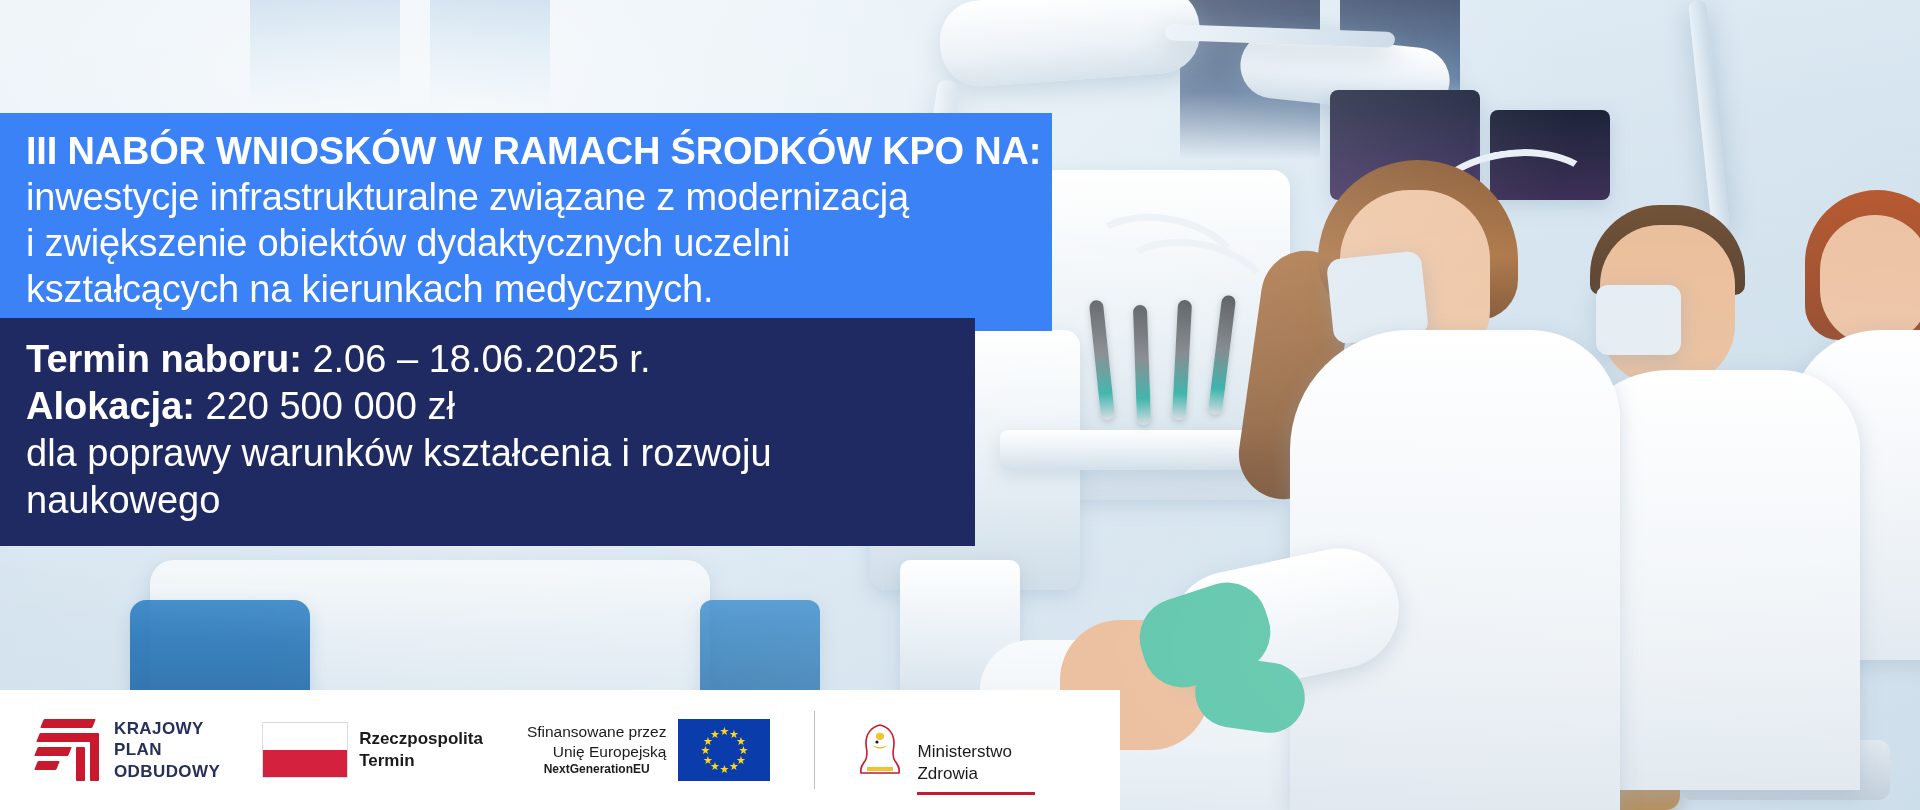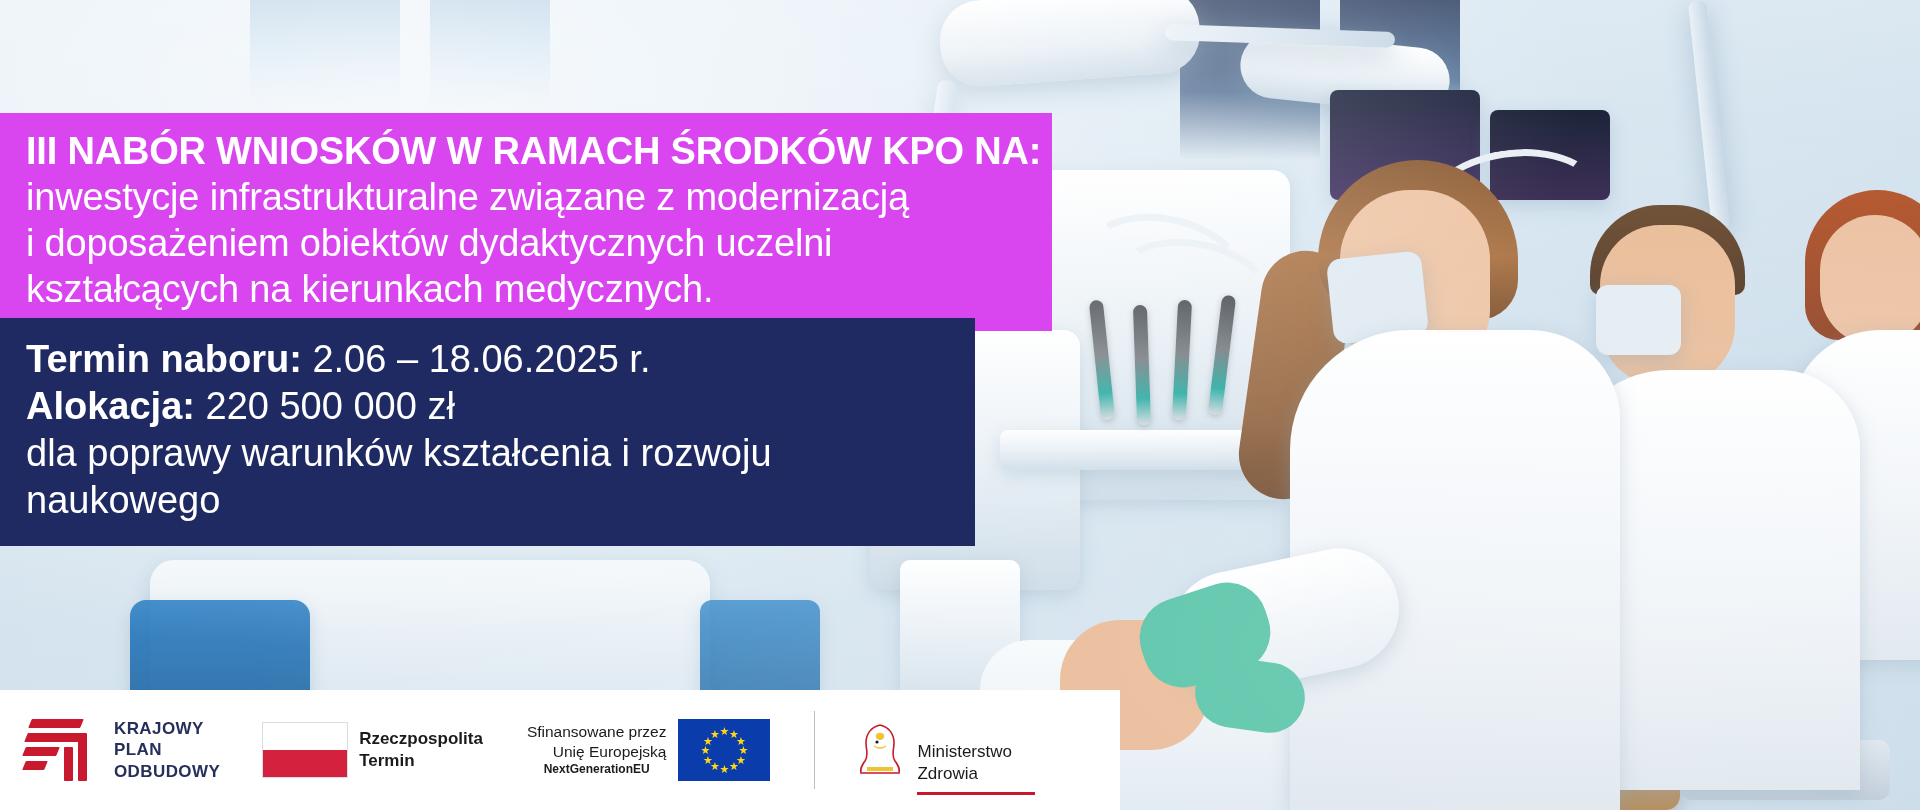--- a/index.html
+++ b/index.html
@@ -152,21 +152,21 @@
       radial-gradient(ellipse at 85% 80%, rgba(255,255,255,.25) 0%, rgba(255,255,255,0) 60%);
     pointer-events: none;
   }
 
   
   .red-block {
     position: absolute;
     left: 0;
     top: 113px;
     width: 1052px;
-    background: #d946ef;
+    background: #3b82f6;
     color: #ffffff;
     padding: 16px 26px 18px 26px;
     box-sizing: border-box;
   }
   .red-block .line {
     font-size: 38px;
     line-height: 1.21;
     font-weight: 400;
     letter-spacing: -0.2px;
     white-space: nowrap;
@@ -200,22 +200,22 @@
     height: 120px;
     background: #ffffff;
     display: flex;
     align-items: center;
     gap: 0px;
   }
 
   .logo-kpo {
     display: flex;
     align-items: center;
-    gap: 24px;
-    padding-left: 24px;
+    gap: 12px;
+    padding-left: 36px;
   }
   .kpo-mark {
     width: 66px; height: 62px;
     position: relative;
   }
   .kpo-mark i {
     position: absolute;
     display: block;
     background: #c8192e;
     border-radius: 1px;
@@ -377,21 +377,21 @@
       <div class="glove g1"></div>
       <div class="glove g2"></div>
     </div>
 
     <div class="haze"></div>
   </div>
 
   <div class="red-block">
     <div class="line bold">III NABÓR WNIOSKÓW W RAMACH ŚRODKÓW KPO NA:</div>
     <div class="line">inwestycje infrastrukturalne związane z modernizacją</div>
-    <div class="line">i doposażeniem obiektów dydaktycznych uczelni</div>
+    <div class="line">i zwiększenie obiektów dydaktycznych uczelni</div>
     <div class="line">kształcących na kierunkach medycznych.</div>
   </div>
 
   <div class="navy-block">
     <div class="line">
       <span class="lbl">Termin naboru:</span>
       <span>2.06 – 18.06.2025 r.</span>
     </div>
     <div class="line">
       <span class="lbl">Alokacja:</span>

